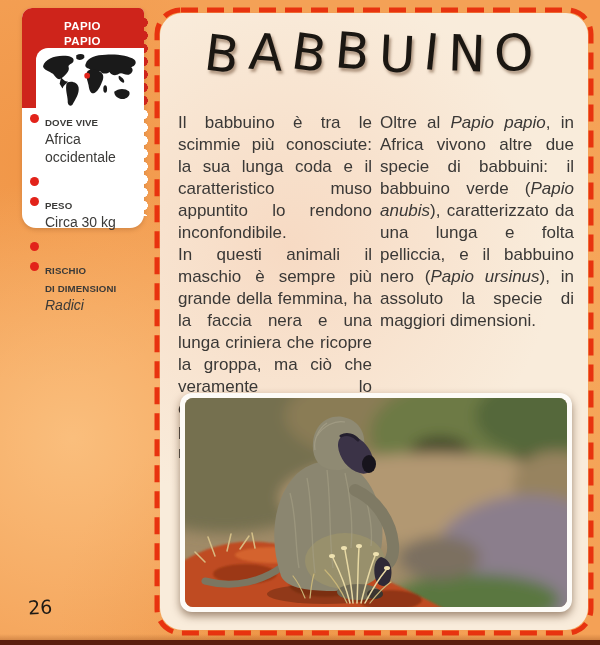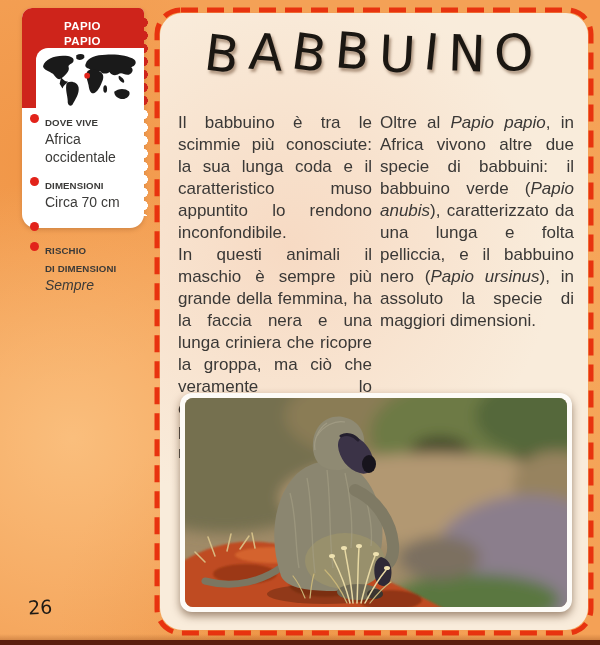--- a/index.html
+++ b/index.html
@@ -131,34 +131,37 @@
     <div class="facts">
       <div class="fact">
         <span class="fact-dot"></span>
         <span>
           <span class="fact-label">DOVE VIVE</span><br>
           <span class="fact-value">Africa occidentale</span>
         </span>
       </div>
       <div class="fact">
         <span class="fact-dot"></span>
+      </div>
+      <div class="fact">
+        <span class="fact-dot"></span>
         <span>
-          <span class="fact-label">DIMENSIONI</span><br>
-          <span class="fact-value">Circa 70 cm</span>
+          <span class="fact-label">PESO</span><br>
+          <span class="fact-value">Circa 30 kg</span>
         </span>
       </div>
       <div class="fact">
         <span class="fact-dot"></span>
       </div>
       <div class="fact">
         <span class="fact-dot"></span>
         <span>
           <span class="fact-label">RISCHIO
 DI DIMENSIONI</span><br>
-          <span class="fact-value italic">Sempre</span>
+          <span class="fact-value italic">Radici</span>
         </span>
       </div>
     </div>
   </div>
 
   <div class="columns">
     <div class="col">
       <p><span>Il babbuino è tra le scimmie più conosciute: la sua lunga coda e il caratteristico muso appuntito lo rendono inconfondibile.</span></p>
       <p><span>In questi animali il maschio è sempre più grande della femmina, ha la faccia nera e una lunga criniera che ricopre la groppa, ma ciò che veramente lo contraddistingue è il posteriore dal colore rosso scuro.</span></p>
     </div>

